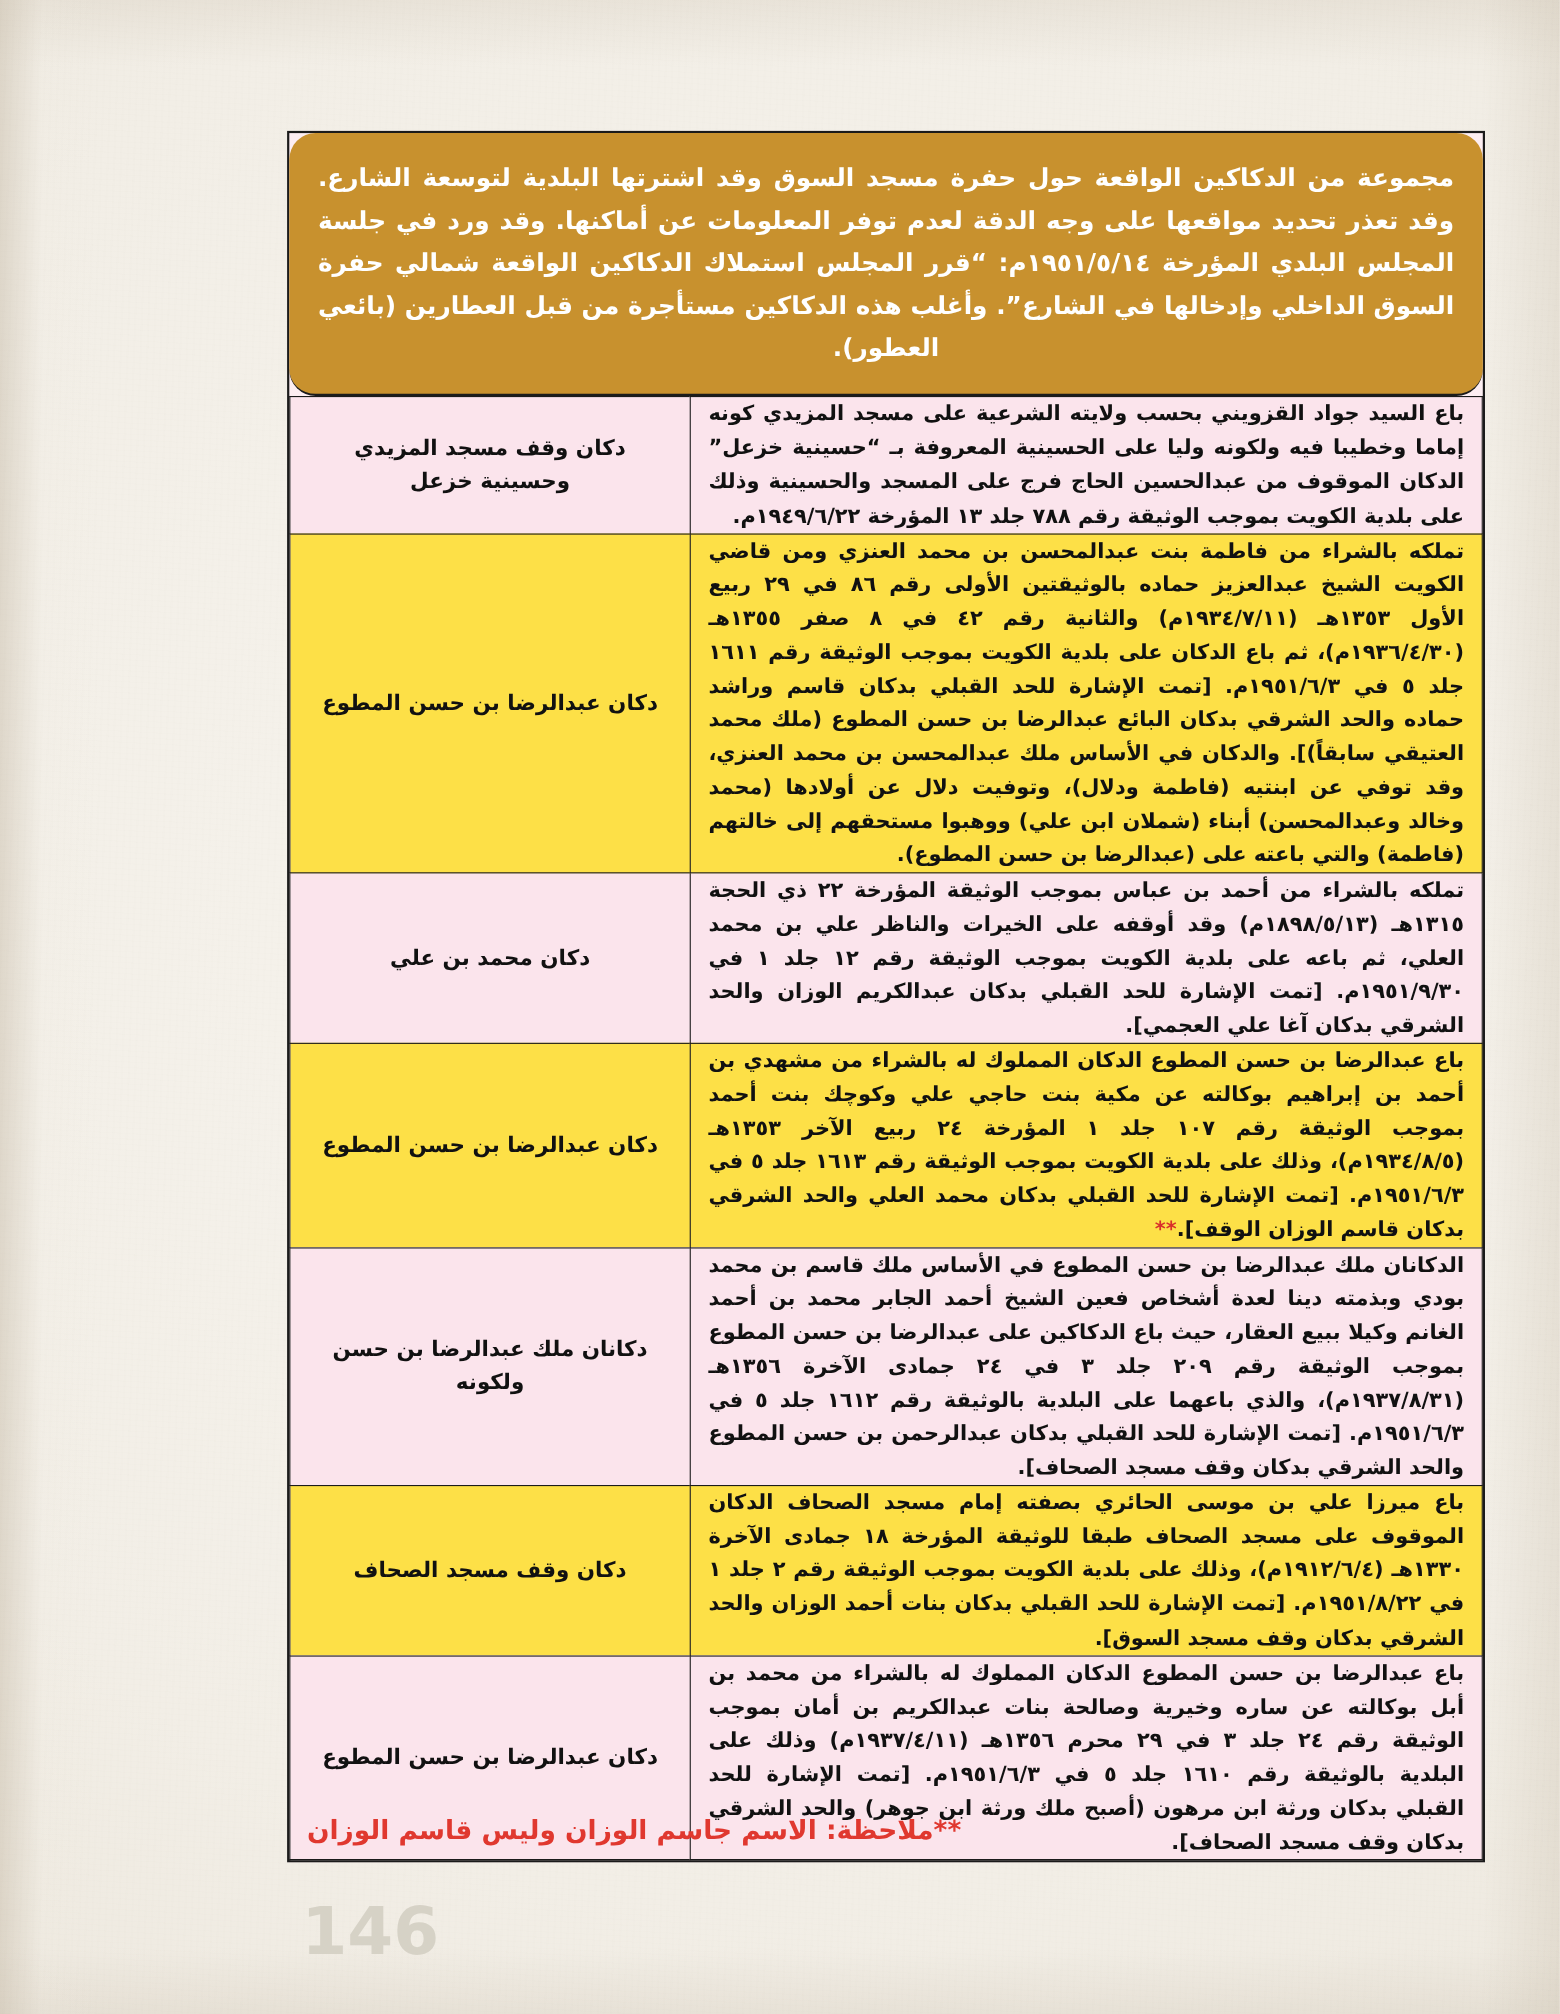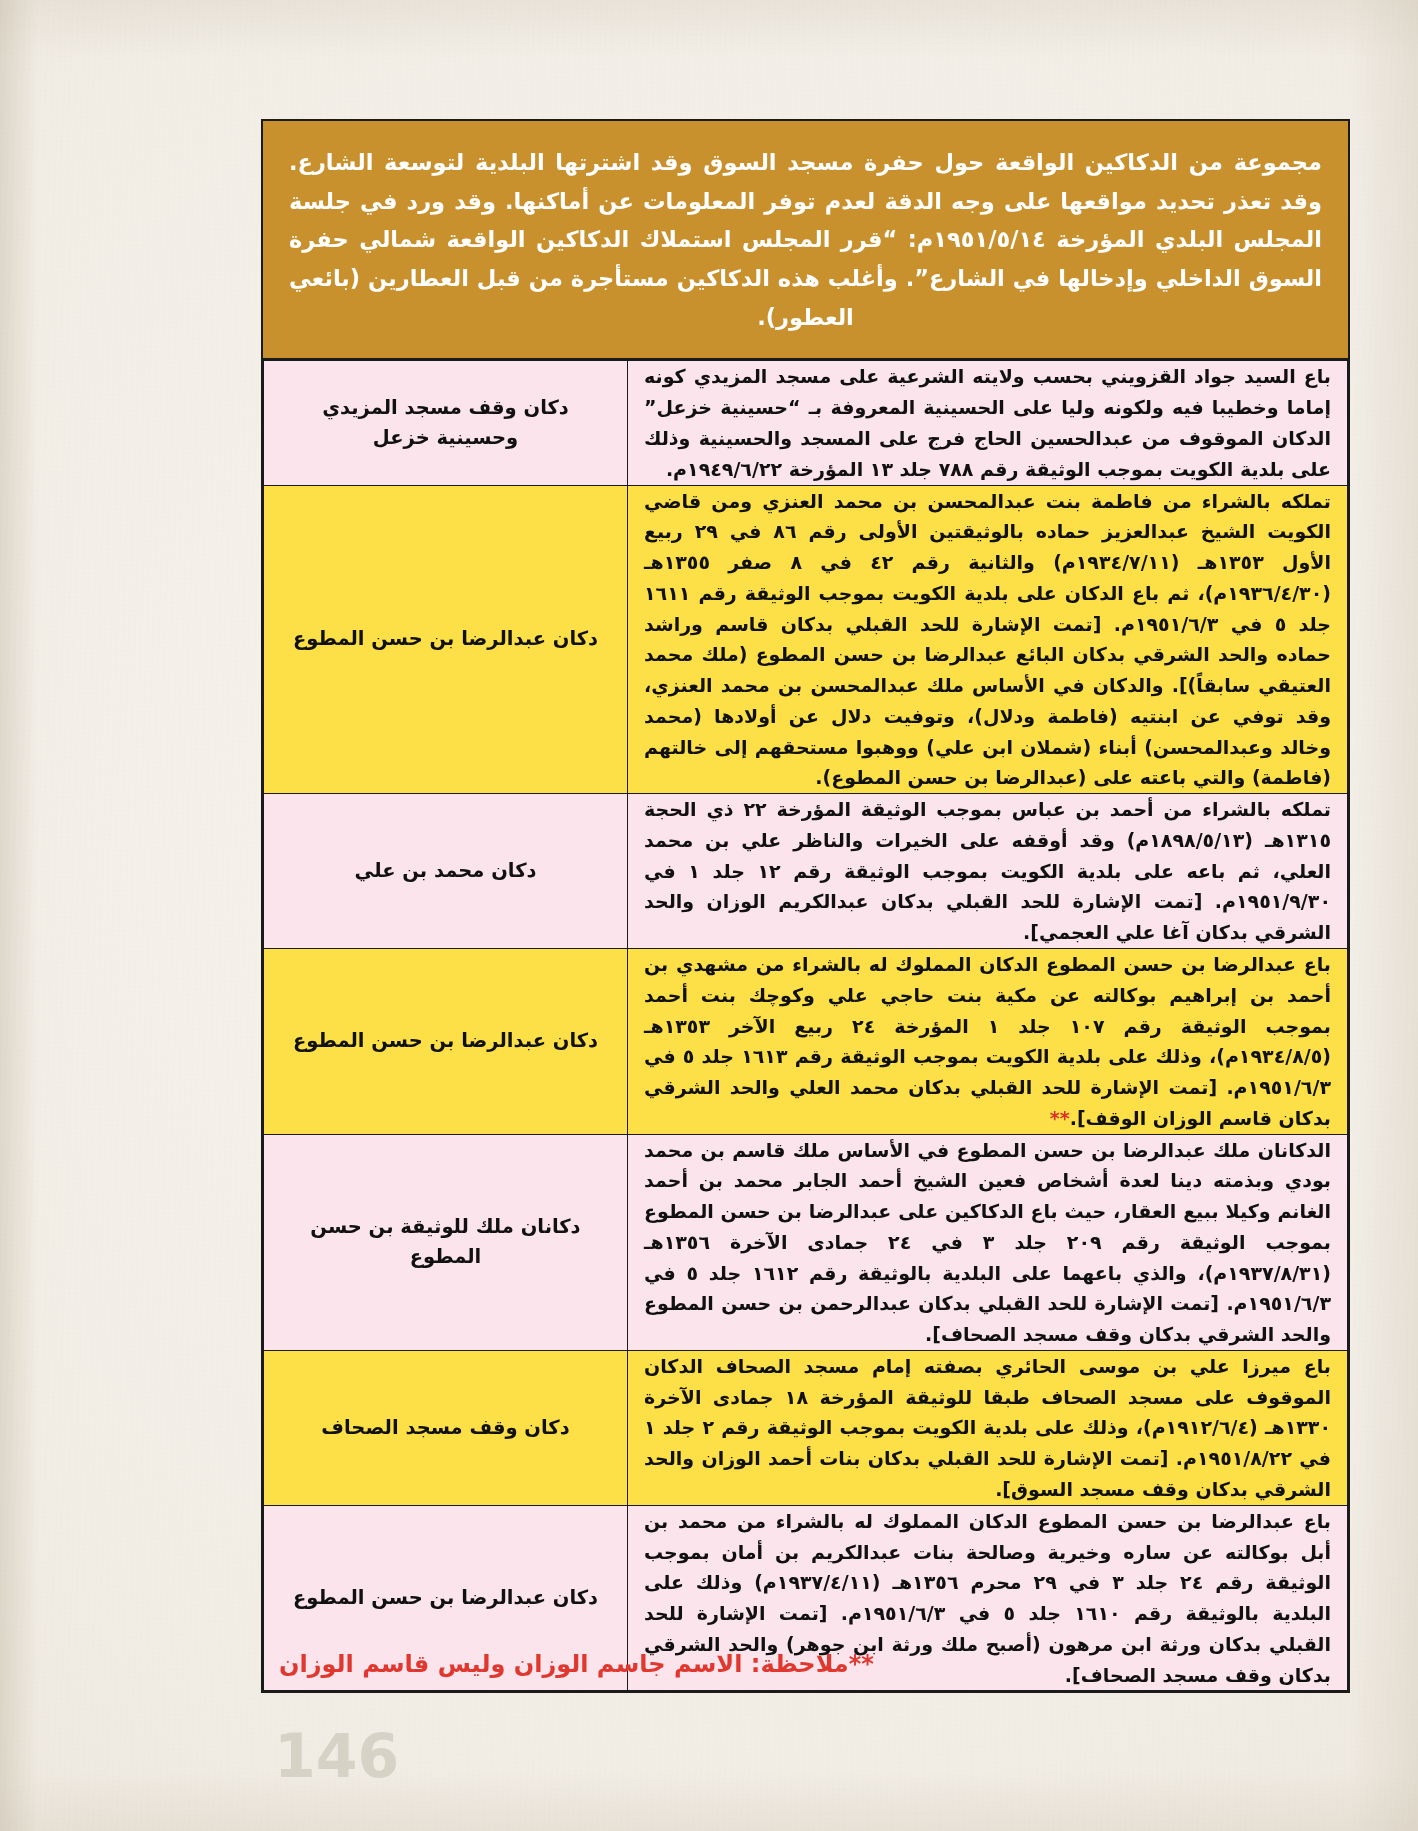--- a/index.html
+++ b/index.html
@@ -54,20 +54,21 @@
     background: #c8912e;
     color: #ffffff;
     padding: 22px 26px 22px 26px;
     font-size: 22.5px;
     font-weight: bold;
     line-height: 1.72;
     text-align: justify;
     text-align-last: center;
     letter-spacing: 0;
     border-bottom: 2px solid #1b1b1b;
+    border-radius: 24px;
   }
 
   table.doc-table {
     width: 100%;
     border-collapse: collapse;
     table-layout: fixed;
   }
   table.doc-table td {
     border: 1.6px solid #1b1b1b;
     vertical-align: middle;
@@ -171,21 +172,21 @@
           <td class="cell-label">دكان محمد بن علي</td>
         </tr>
 
         <tr class="row-gray">
           <td class="cell-desc"><span>باع عبدالرضا بن حسن المطوع الدكان المملوك له بالشراء من مشهدي بن أحمد بن إبراهيم بوكالته عن مكية بنت حاجي علي وكوچك بنت أحمد بموجب الوثيقة رقم ١٠٧ جلد ١ المؤرخة ٢٤ ربيع الآخر ١٣٥٣هـ (١٩٣٤/٨/٥م)، وذلك على بلدية الكويت بموجب الوثيقة رقم ١٦١٣ جلد ٥ في ١٩٥١/٦/٣م. [تمت الإشارة للحد القبلي بدكان محمد العلي والحد الشرقي بدكان قاسم الوزان الوقف].</span><span class="star-mark">**</span></td>
           <td class="cell-label">دكان عبدالرضا بن حسن المطوع</td>
         </tr>
 
         <tr class="row-pink">
           <td class="cell-desc">الدكانان ملك عبدالرضا بن حسن المطوع في الأساس ملك قاسم بن محمد بودي وبذمته دينا لعدة أشخاص فعين الشيخ أحمد الجابر محمد بن أحمد الغانم وكيلا ببيع العقار، حيث باع الدكاكين على عبدالرضا بن حسن المطوع بموجب الوثيقة رقم ٢٠٩ جلد ٣ في ٢٤ جمادى الآخرة ١٣٥٦هـ (١٩٣٧/٨/٣١م)، والذي باعهما على البلدية بالوثيقة رقم ١٦١٢ جلد ٥ في ١٩٥١/٦/٣م. [تمت الإشارة للحد القبلي بدكان عبدالرحمن بن حسن المطوع والحد الشرقي بدكان وقف مسجد الصحاف].</td>
-          <td class="cell-label">دكانان ملك للوثيقة بن حسن المطوع</td>
+          <td class="cell-label">دكانان ملك عبدالرضا بن حسن ولكونه</td>
         </tr>
 
         <tr class="row-gray">
           <td class="cell-desc">باع ميرزا علي بن موسى الحائري بصفته إمام مسجد الصحاف الدكان الموقوف على مسجد الصحاف طبقا للوثيقة المؤرخة ١٨ جمادى الآخرة ١٣٣٠هـ (١٩١٢/٦/٤م)، وذلك على بلدية الكويت بموجب الوثيقة رقم ٢ جلد ١ في ١٩٥١/٨/٢٢م. [تمت الإشارة للحد القبلي بدكان بنات أحمد الوزان والحد الشرقي بدكان وقف مسجد السوق].</td>
           <td class="cell-label">دكان وقف مسجد الصحاف</td>
         </tr>
 
         <tr class="row-pink">
           <td class="cell-desc">باع عبدالرضا بن حسن المطوع الدكان المملوك له بالشراء من محمد بن أبل بوكالته عن ساره وخيرية وصالحة بنات عبدالكريم بن أمان بموجب الوثيقة رقم ٢٤ جلد ٣ في ٢٩ محرم ١٣٥٦هـ (١٩٣٧/٤/١١م) وذلك على البلدية بالوثيقة رقم ١٦١٠ جلد ٥ في ١٩٥١/٦/٣م. [تمت الإشارة للحد القبلي بدكان ورثة ابن مرهون (أصبح ملك ورثة ابن جوهر) والحد الشرقي بدكان وقف مسجد الصحاف].</td>
           <td class="cell-label">دكان عبدالرضا بن حسن المطوع</td>

